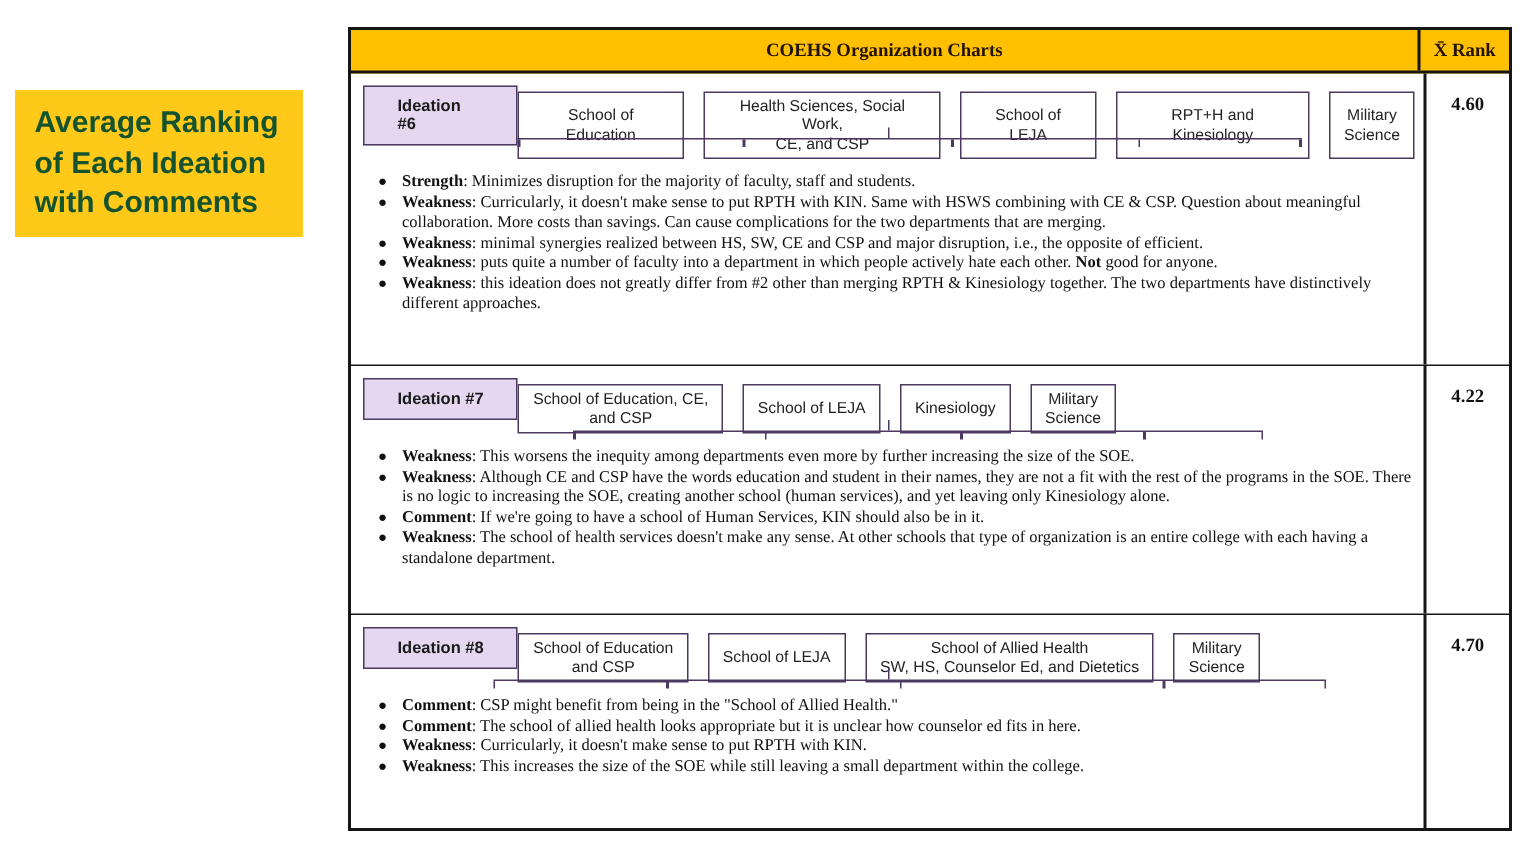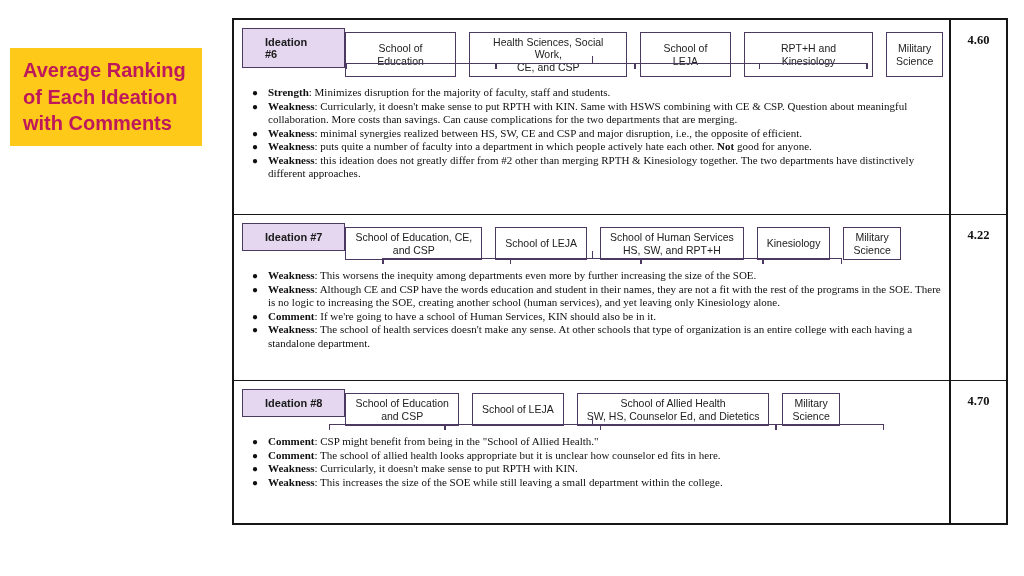--- a/index.html
+++ b/index.html
@@ -2,25 +2,25 @@
 <html style="--goldTitle: #FFC91A; --goldHdr: #FFC000; --purple: #4B3961; --purpleFill: #E4D7EF;"><head>
 <meta charset="utf-8">
 <style>
   html,body{margin:0;padding:0;}
   body{
     width:1024px;height:576px;background:#ffffff;overflow:hidden;position:relative;
     font-family:"Liberation Serif",serif;
     -webkit-font-smoothing:antialiased;
   }
   .title-card{
-    position:absolute;left:10px;top:48px;width:166px;
+    position:absolute;left:10px;top:60px;width:166px;
     padding:9px 13px;
     background:var(--goldTitle,#FFC91A);
     font-family:"Liberation Sans",sans-serif;
-    font-weight:bold;font-size:20px;line-height:1.33;color:#be185d;
+    font-weight:bold;font-size:20px;line-height:1.33;color:#14532d;
   }
   .org-table{
     position:absolute;left:232px;top:18px;width:772px;
     border:2px solid #161616;background:#fff;
   }
   .thead{display:flex;background:var(--goldHdr,#FFC000);border-bottom:2px solid #161616;}
   .th-main{
     flex:1;text-align:center;font-weight:bold;font-size:12.5px;
     padding:6px 4px;color:#221203;
   }
@@ -63,20 +63,24 @@
 </head>
 <body>
 
 <div class="slide">
 
   <div class="title-card">
     <span>Average Ranking of Each Ideation with Comments</span>
   </div>
 
   <div class="org-table">
+    <div class="thead">
+      <div class="th-main">COEHS Organization Charts</div>
+      <div class="th-rank">X̄ Rank</div>
+    </div>
     <div id="sections">
         <div class="section">
           <div class="sec-main">
             <div class="chart">
               <div class="ideation-box">Ideation #6</div>
               <div class="children">
                 <div class="child-box">School of Education</div>
                 <div class="child-box">Health Sciences, Social Work,
 CE, and CSP</div>
                 <div class="child-box">School of LEJA</div>
@@ -118,22 +122,20 @@
           <div class="sec-rank">4.60</div>
         </div>
         <div class="section">
           <div class="sec-main">
             <div class="chart">
               <div class="ideation-box">Ideation #7</div>
               <div class="children">
                 <div class="child-box">School of Education, CE,
 and CSP</div>
                 <div class="child-box">School of LEJA</div>
-                <div class="child-box">School of Human Services
-HS, SW, and RPT+H</div>
                 <div class="child-box">Kinesiology</div>
                 <div class="child-box">Military
 Science</div>
               </div>
               <div class="conn" style="left: 349.7px; top: 28px; width: 1.6px; height: 6.5px;"></div>
               <div class="conn" style="left: 140.403px; top: 34.5px; width: 459.889px; height: 1.6px;"></div>
               <div class="conn" style="left: 140.403px; top: 36.1px; width: 1.6px; height: 4.9px;"></div>
               <div class="conn" style="left: 267.677px; top: 36.1px; width: 1.6px; height: 4.9px;"></div>
               <div class="conn" style="left: 398.442px; top: 36.1px; width: 1.6px; height: 4.9px;"></div>
               <div class="conn" style="left: 520.161px; top: 36.1px; width: 1.6px; height: 4.9px;"></div>

